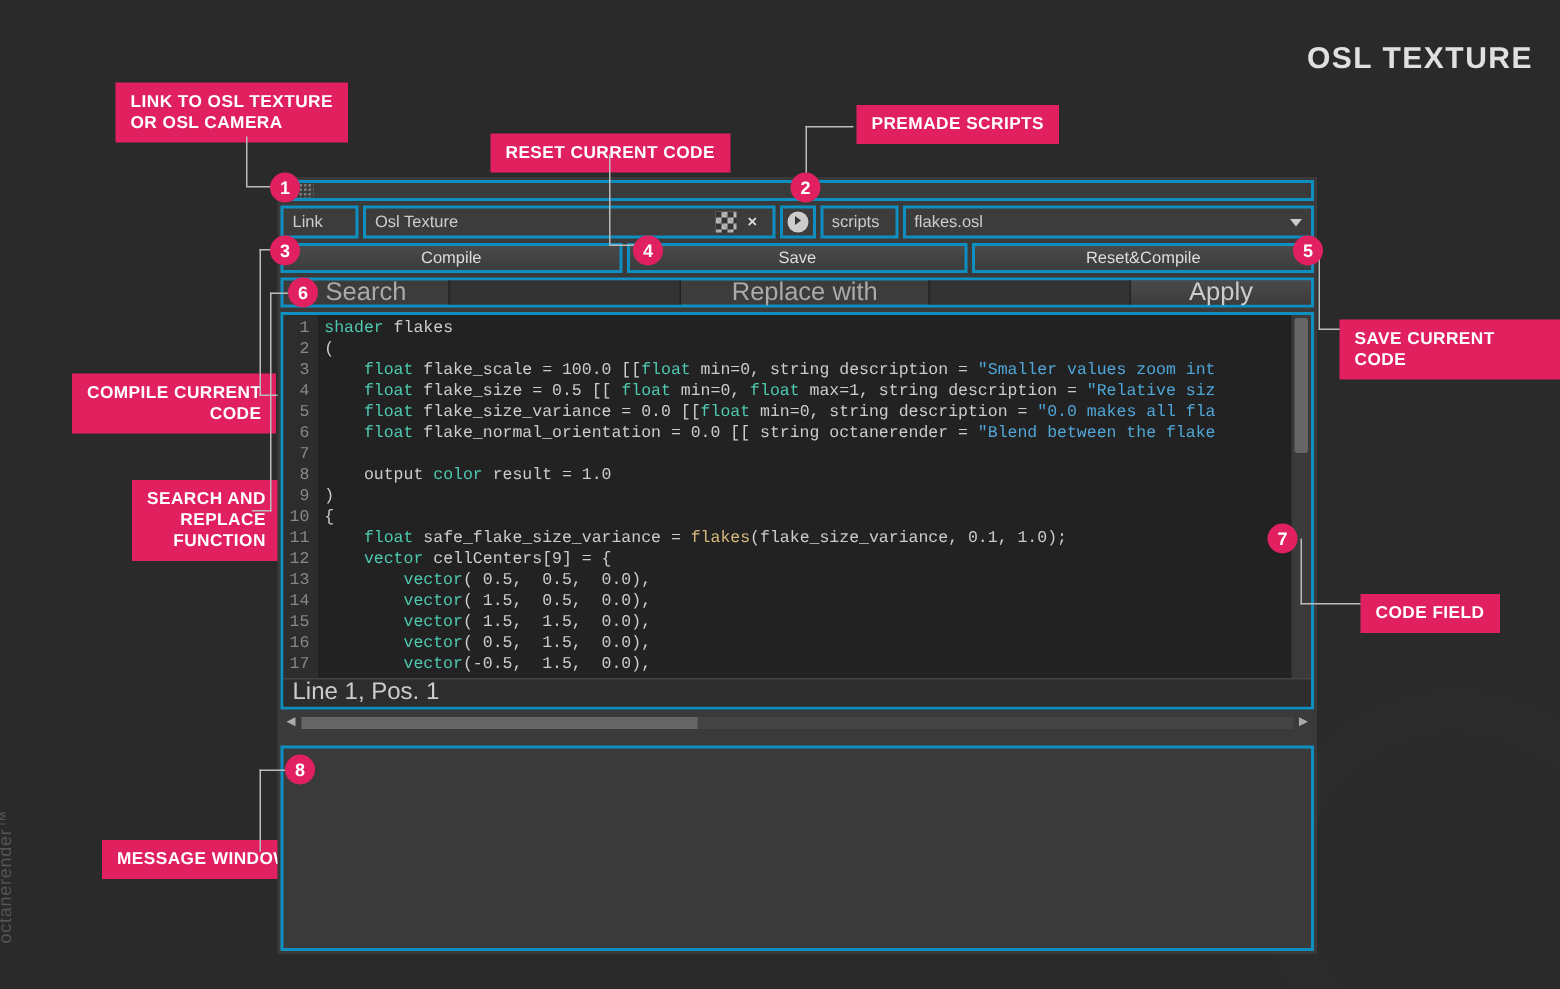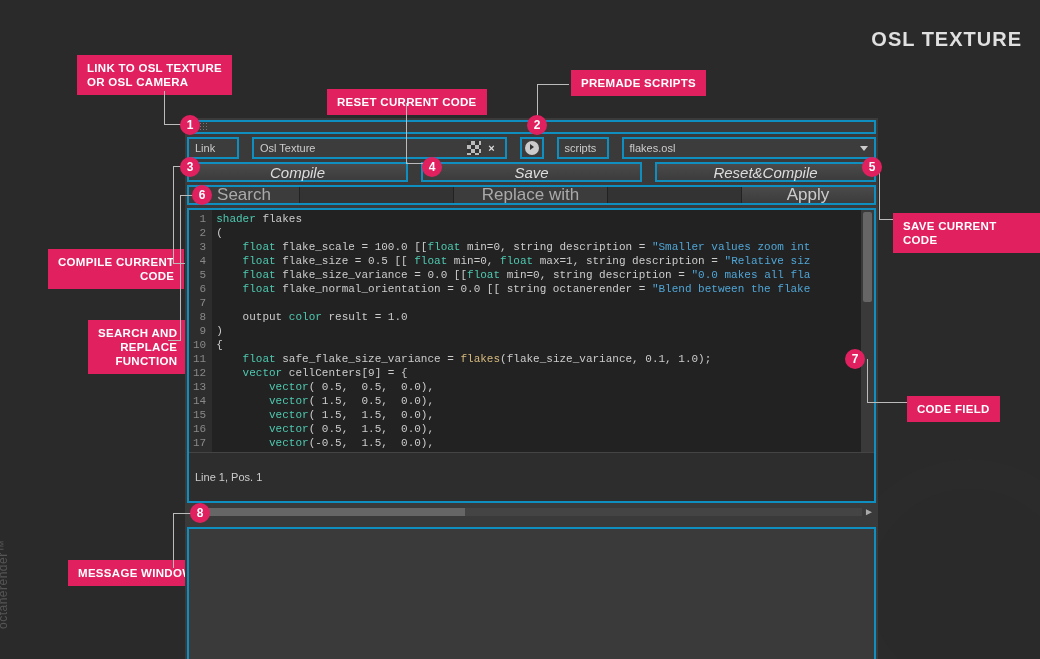--- a/index.html
+++ b/index.html
@@ -39,21 +39,21 @@
   }
   .titlebar .drag-dots {
     width: 16px;
     height: 10px;
     background-image:
       radial-gradient(#777 1px, transparent 1px);
     background-size: 3px 3px;
   }
   .row {
     display: flex;
-    gap: 13px;
+    gap: 3px;
     margin-top: 3px;
   }
   .link-row .cell {
     border: 2px solid #0f8fbf;
     height: 22px;
     display: flex;
     align-items: center;
     padding: 0 6px;
     font-size: 11px;
     background: #3c3c3c;
@@ -76,23 +76,22 @@
   .scripts-val { flex: 1; background: #333; justify-content: space-between; text-align: center; }
   .dd-arrow { border-left:4px solid transparent;border-right:4px solid transparent;border-top:5px solid #ccc; }
   .btn-row .btn {
     flex: 1;
     border: 2px solid #0f8fbf;
     height: 20px;
     background: linear-gradient(#4a4a4a,#3c3c3c);
     display: flex;
     align-items: center;
     justify-content: center;
-    font-size: 15px;
+    font-size: 11px;
     color: #ddd;
-    font-style: italic;
   }
   .sar-row {
     border: 2px solid #0f8fbf;
     height: 20px;
     display: flex;
     background: #3c3c3c;
   }
   .sar-lbl { display:flex;align-items:center;justify-content:center;font-size:17px;color:#aaa; }
   .sar-in { background:#333; }
   .code-outer {
@@ -127,22 +126,22 @@
     background: #3a3a3a;
     position: relative;
   }
   .code-scroll .thumb {
     position:absolute; left:2px; right:2px; top:2px; height:90px;
     background:#666; border-radius:2px;
   }
   .status {
     background: #2d2d2d;
     color: #ccc;
-    font-size: 11px;
-    padding: 18px 6px;
+    font-size: 16px;
+    padding: 0 6px;
     border-top: 1px solid #444;
   }
   .hscroll {
     height: 14px;
     background: #3a3a3a;
     display:flex;align-items:center;
     padding: 0 2px;
     margin-top:2px;
   }
   .hscroll .arrow { width:10px;height:10px;color:#aaa;font-size:10px;line-height:10px;text-align:center;}
@@ -283,21 +282,21 @@
     <div class="btn">Save</div>
     <div class="btn">Reset&amp;Compile</div>
   </div>
 
   <div class="row">
       <div class="sar-row" style="flex:1">
     <div class="sar-lbl" style="width:110px">Search</div>
     <div class="sar-in" style="width:155px;border-left:1px solid #222;border-right:1px solid #222"></div>
     <div class="sar-lbl" style="flex:1">Replace with</div>
     <div class="sar-in" style="width:135px;border-left:1px solid #222;border-right:1px solid #222"></div>
-    <div class="sar-lbl" style="width:132px;background:linear-gradient(#4a4a4a,#3c3c3c);color:#ccc">Apply</div>
+    <div class="sar-lbl" style="width:120px;background:linear-gradient(#4a4a4a,#3c3c3c);color:#ccc">Apply</div>
   </div>
     </div>
 
   <div class="code-outer">
     <div class="code-body">
       <div class="gutter">1
 2
 3
 4
 5

